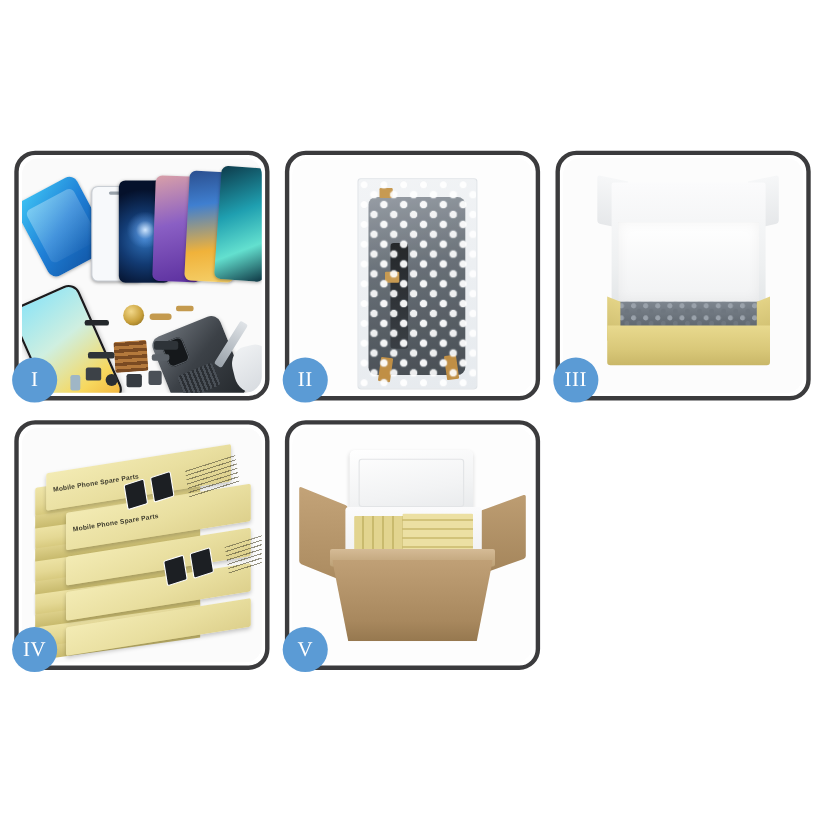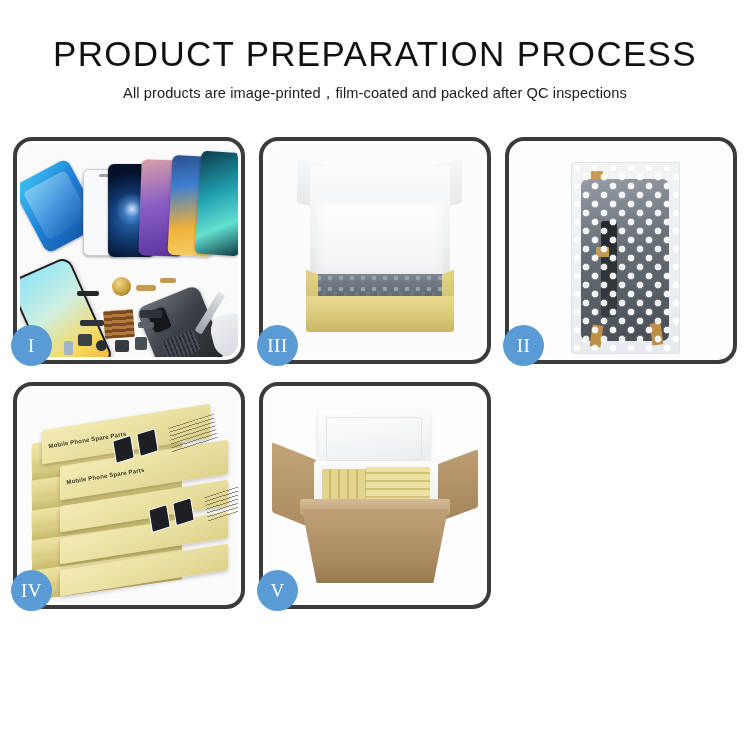--- a/index.html
+++ b/index.html
@@ -440,24 +440,20 @@
   .tape2 {
     position:absolute; left: 40px; top: 157px; width: 14px; height: 16px;
     background: #af8f67; opacity: .9; transform: skewY(21deg);
   }
 </style>
 </head>
 <body>
 
 <div class="page">
 
-  <div class="header">
-    <div class="title">PRODUCT PREPARATION PROCESS</div>
-    <div class="subtitle">All products are image-printed，film-coated and packed after QC inspections</div>
-  </div>
 
   <div class="grid">
 
     <div class="panel">
       <div class="frame">
         <div class="photo">
           <div class="p1-bg"></div>
           <div class="scr scr-a"></div>
           <div class="scr scr-white"></div>
           <div class="scr scr-dark"></div>
@@ -482,50 +478,50 @@
           <div class="screwdriver"></div>
           <div class="hand"></div>
         </div>
       </div>
       <div class="badge">I</div>
     </div>
 
     <div class="panel">
       <div class="frame">
         <div class="photo">
-          <div class="p3-bg"></div>
-          <div class="obox-lidL"></div>
-          <div class="obox-lidR"></div>
-          <div class="obox-back"></div>
-          <div class="obox-foam"></div>
-          <div class="obox-contents"></div>
-          <div class="obox-rimL"></div>
-          <div class="obox-rimR"></div>
-          <div class="obox-front"></div>
-        </div>
-      </div>
-      <div class="badge">III</div>
-    </div>
-
-    <div class="panel">
-      <div class="frame">
-        <div class="photo">
           <div class="p2-bg"></div>
           <div class="wrap-pack">
             <div class="wrap-inner"></div>
             <div class="tab-a"></div>
             <div class="tab-b"></div>
             <div class="tab-c"></div>
             <div class="tab-d"></div>
             <div class="bubbles2"></div>
             <div class="bubbles"></div>
           </div>
         </div>
       </div>
       <div class="badge">II</div>
+    </div>
+
+    <div class="panel">
+      <div class="frame">
+        <div class="photo">
+          <div class="p3-bg"></div>
+          <div class="obox-lidL"></div>
+          <div class="obox-lidR"></div>
+          <div class="obox-back"></div>
+          <div class="obox-foam"></div>
+          <div class="obox-contents"></div>
+          <div class="obox-rimL"></div>
+          <div class="obox-rimR"></div>
+          <div class="obox-front"></div>
+        </div>
+      </div>
+      <div class="badge">III</div>
     </div>
 
     <div class="panel">
       <div class="frame">
         <div class="photo">
           <div class="p4-bg"></div>
           <div class="stackwrap">
             <div class="sbox sb5">
                 <div class="side"></div>
               </div>

